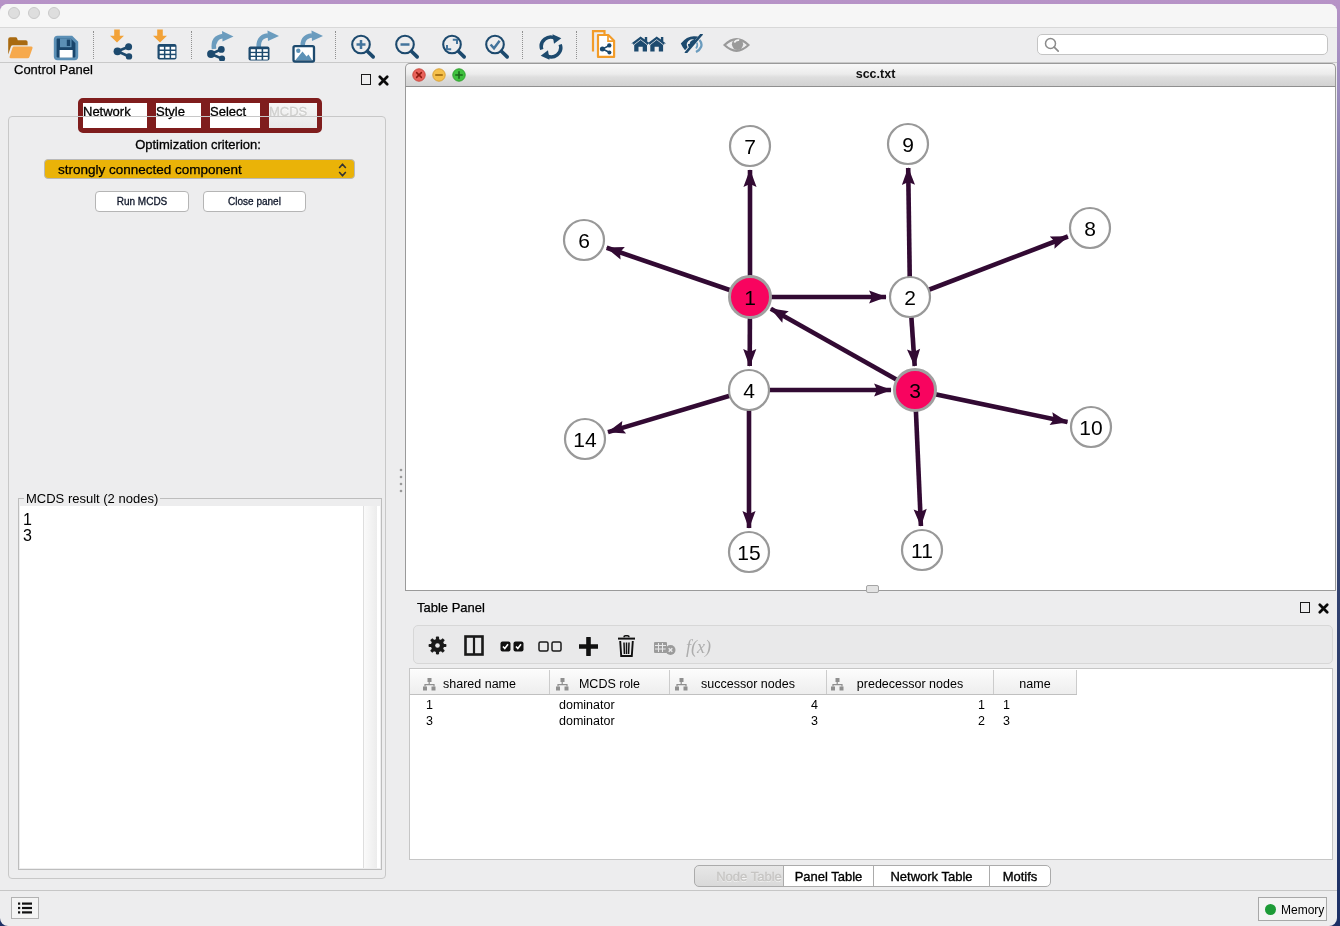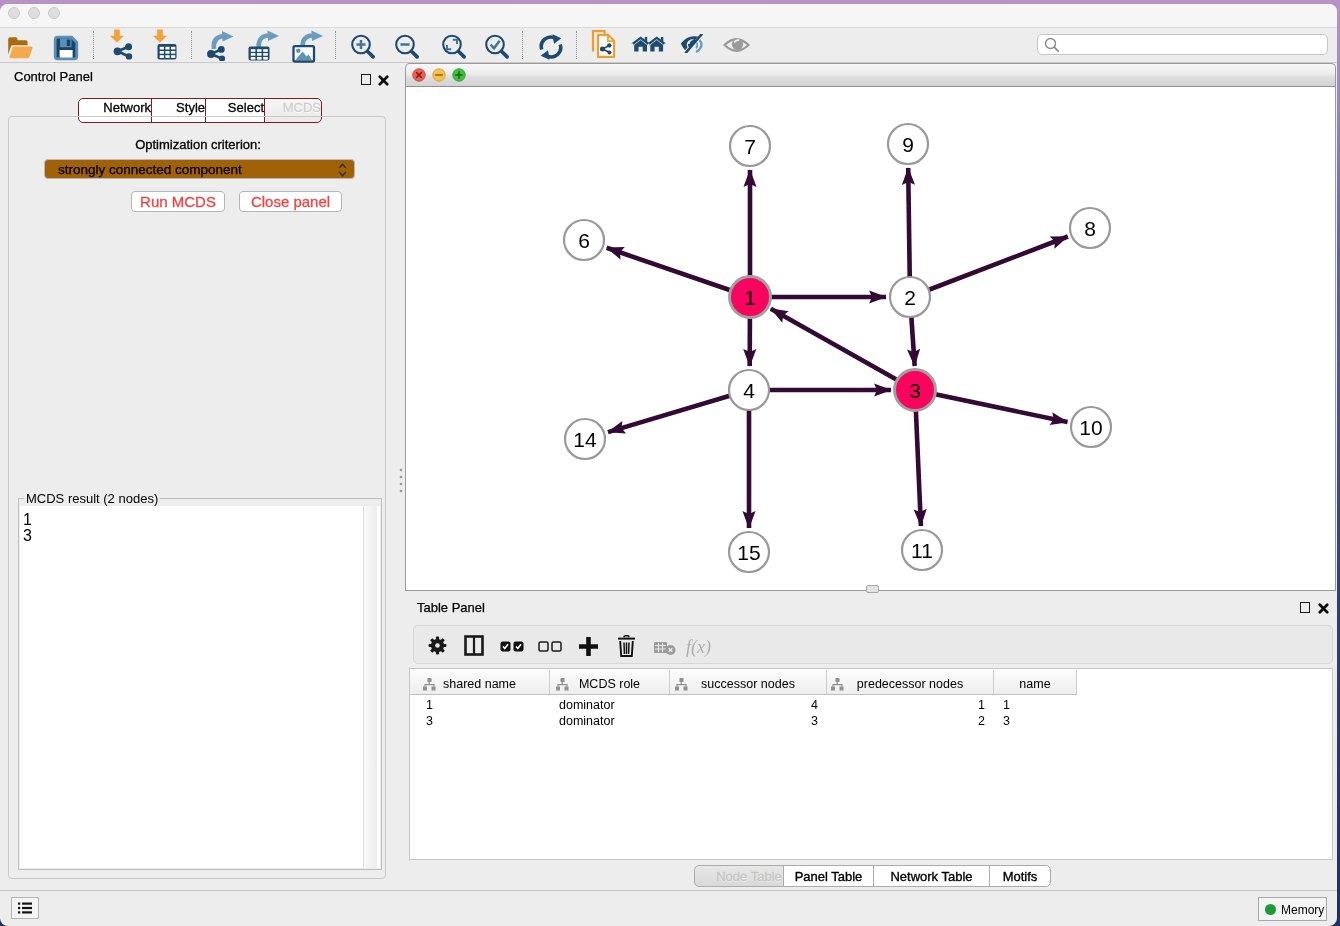--- a/index.html
+++ b/index.html
@@ -18,24 +18,24 @@
   .tl{position:absolute;top:3px;width:12px;height:12px;border-radius:50%;background:#dedede;border:1px solid #c9c9c9;box-sizing:border-box;}
   .wtitle{position:absolute;top:1px;left:0;width:1337px;text-align:center;font-size:13px;color:#bcb7b9;}
   
   .toolbar{position:absolute;left:0;top:24px;width:100%;height:34px;background:#ededee;border-bottom:1px solid #c9c9c9;}
   .tsep{position:absolute;top:27px;height:28px;width:0;border-left:1px dotted #909090;}
   .search{position:absolute;left:1037px;top:30px;width:289px;height:19px;background:#fff;border:1px solid #c4c4c4;border-radius:5px;}
   
   .ptitle{font-size:13px;color:#000;-webkit-text-stroke:0.25px #000;}
   .floatbox{position:absolute;width:10px;height:11px;border:1.7px solid #1a1a1a;box-sizing:border-box;}
   
-  .tabseg{position:absolute;top:0;height:25px;box-sizing:border-box;border:1px solid #7f1d1d;background:#fff;
-          font-size:13px;text-align:right;line-height:18px;color:#000;-webkit-text-stroke:0.3px currentColor;}
+  .tabseg{position:absolute;top:0;height:35px;box-sizing:border-box;border:5px solid #7f1d1d;background:#fff;
+          font-size:13px;text-align:left;line-height:18px;color:#000;-webkit-text-stroke:0.3px currentColor;}
   .btn{position:absolute;background:#fff;border:1px solid #b5b5b5;border-radius:4px;box-sizing:border-box;
-       font-size:15px;text-align:center;color:#ef4444;margin-left:36px;-webkit-text-stroke:0.3px currentColor;}
+       font-size:10px;text-align:center;color:#0f172a;-webkit-text-stroke:0.3px currentColor;}
   
   .netwin{position:absolute;left:405px;top:59px;width:931px;height:528px;}
   .nettbar{position:absolute;left:0;top:0;width:100%;height:24px;box-sizing:border-box;
            background:linear-gradient(180deg,#f8f8f8 0%,#ececec 45%,#dedede 60%,#d2d2d2 100%);
            border:1px solid #9a9a9a;border-bottom:1px solid #8f8f8f;border-radius:5px 5px 0 0;}
   .netcanvas{position:absolute;left:0;top:24px;width:931px;height:504px;background:#fff;
              border-left:1px solid #9a9a9a;border-right:1px solid #9a9a9a;border-bottom:1px solid #9a9a9a;box-sizing:border-box;}
   
   .theadcell{position:absolute;top:0;height:25px;box-sizing:border-box;border-right:1px solid #cccccc;
              background:linear-gradient(180deg,#fcfcfc,#ededed);}
@@ -206,34 +206,34 @@
     </svg>
 
     <svg class="abs" style="left:723px;top:32px;" width="27" height="18" viewBox="0 0 27 18">
       <path d="M1.5 9 Q13.5 -2.5 25.5 9 Q13.5 20.5 1.5 9 Z" fill="none" stroke="#9a9a9a" stroke-width="2.2"></path>
       <circle cx="14.5" cy="8.3" r="5.6" fill="#9a9a9a"></circle>
       <path d="M11.3 6.5 Q12.8 3.6 16.2 4.1" fill="none" stroke="#f2f2f2" stroke-width="1.7"></path>
     </svg>
   </div>
 
   <div id="controlpanel">
-    <div class="abs ptitle" style="left:14px;top:65px;">Control Panel</div>
+    <div class="abs ptitle" style="left:14px;top:58px;">Control Panel</div>
     <div class="floatbox" style="left:361px;top:70px;"></div>
     <svg class="abs" style="left:378px;top:71px;" width="11" height="11" viewBox="0 0 11 11">
       <path d="M1.8 1.8 L9.2 9.2 M9.2 1.8 L1.8 9.2" stroke="#0a0a0a" stroke-width="2.7" stroke-linecap="round"></path>
     </svg>
 
     <div class="tabseg" style="left:78px;top:94px;width:74px;border-radius:5px 0 0 5px;">Network</div>
     <div class="tabseg" style="left:151px;top:94px;width:55px;">Style</div>
     <div class="tabseg" style="left:205px;top:94px;width:60px;">Select</div>
     <div class="tabseg" style="left:264px;top:94px;width:58px;border-radius:0 5px 5px 0;background:linear-gradient(180deg,#f6f6f6,#e9e9e9);color:#cfcfcd;text-shadow:0 1px 0 #ffffff;">MCDS</div>
     <div class="abs" style="left:8px;top:112px;width:376px;height:761px;border:1px solid #c8c8c8;border-radius:4px;"></div>
     <div class="abs" style="left:0px;top:133px;width:396px;text-align:center;font-size:13px;-webkit-text-stroke:0.3px #000;">Optimization criterion:</div>
 
-    <div class="abs" style="left:44px;top:155px;width:311px;height:20px;background:#a16207;border:1px solid #b9b9b9;border-radius:4px;box-sizing:border-box;">
+    <div class="abs" style="left:44px;top:155px;width:311px;height:20px;background:#eab308;border:1px solid #b9b9b9;border-radius:4px;box-sizing:border-box;">
       <div class="abs" style="left:13px;top:2px;font-size:13.5px;-webkit-text-stroke:0.25px #000;">strongly connected component</div>
       <svg class="abs" style="right:7px;top:3px;" width="9" height="14" viewBox="0 0 9 14">
         <path d="M1.2 5 L4.5 1.2 L7.8 5" fill="none" stroke="#333" stroke-width="1.6" stroke-linejoin="round"></path>
         <path d="M1.2 9 L4.5 12.8 L7.8 9" fill="none" stroke="#333" stroke-width="1.6" stroke-linejoin="round"></path>
       </svg>
     </div>
     <div class="btn" style="left:95px;top:187px;width:94px;height:21px;line-height:20px;">Run MCDS</div>
     <div class="btn" style="left:203px;top:187px;width:103px;height:21px;line-height:20px;">Close panel</div>
 
     <div class="abs" style="left:18px;top:494px;width:364px;height:372px;border:1px solid #bdbdbd;box-sizing:border-box;"></div>
@@ -245,20 +245,21 @@
     <svg class="abs" style="left:398px;top:462px;" width="6" height="30" viewBox="0 0 6 30">
       <circle cx="3" cy="4" r="1.3" fill="#9a9a9a"></circle>
         <circle cx="3" cy="11" r="1.3" fill="#9a9a9a"></circle>
       <circle cx="3" cy="18" r="1.3" fill="#9a9a9a"></circle>
         <circle cx="3" cy="25" r="1.3" fill="#9a9a9a"></circle>
     </svg>
   </div>
 
   <div class="netwin">
     <div class="nettbar"></div>
+    <div class="abs" style="top:4px;left:5px;width:931px;text-align:center;font-size:12.5px;font-weight:bold;color:#111;">scc.txt</div>
     <svg class="abs" style="left:7px;top:5px;" width="62" height="14" viewBox="0 0 62 14">
       <circle cx="7" cy="7" r="6.2" fill="#e8625a" stroke="#ca4a41" stroke-width="1"></circle>
       <path d="M4.6 4.6 L9.4 9.4 M9.4 4.6 L4.6 9.4" stroke="#8e1a10" stroke-width="1.5" stroke-linecap="round"></path>
       <circle cx="27" cy="7" r="6.2" fill="#f5c04b" stroke="#d9a33c" stroke-width="1"></circle>
       <path d="M23.8 7 L30.2 7" stroke="#945f06" stroke-width="1.6" stroke-linecap="round"></path>
       <circle cx="47" cy="7" r="6.2" fill="#3fc13f" stroke="#31a231" stroke-width="1"></circle>
       <path d="M43.8 7 L50.2 7 M47 3.8 L47 10.2" stroke="#1b661b" stroke-width="1.6" stroke-linecap="round"></path>
     </svg>
     <div class="netcanvas"></div>
     <svg class="abs" style="left:1px;top:24px;" width="929" height="503" viewBox="406 87 929 503">

